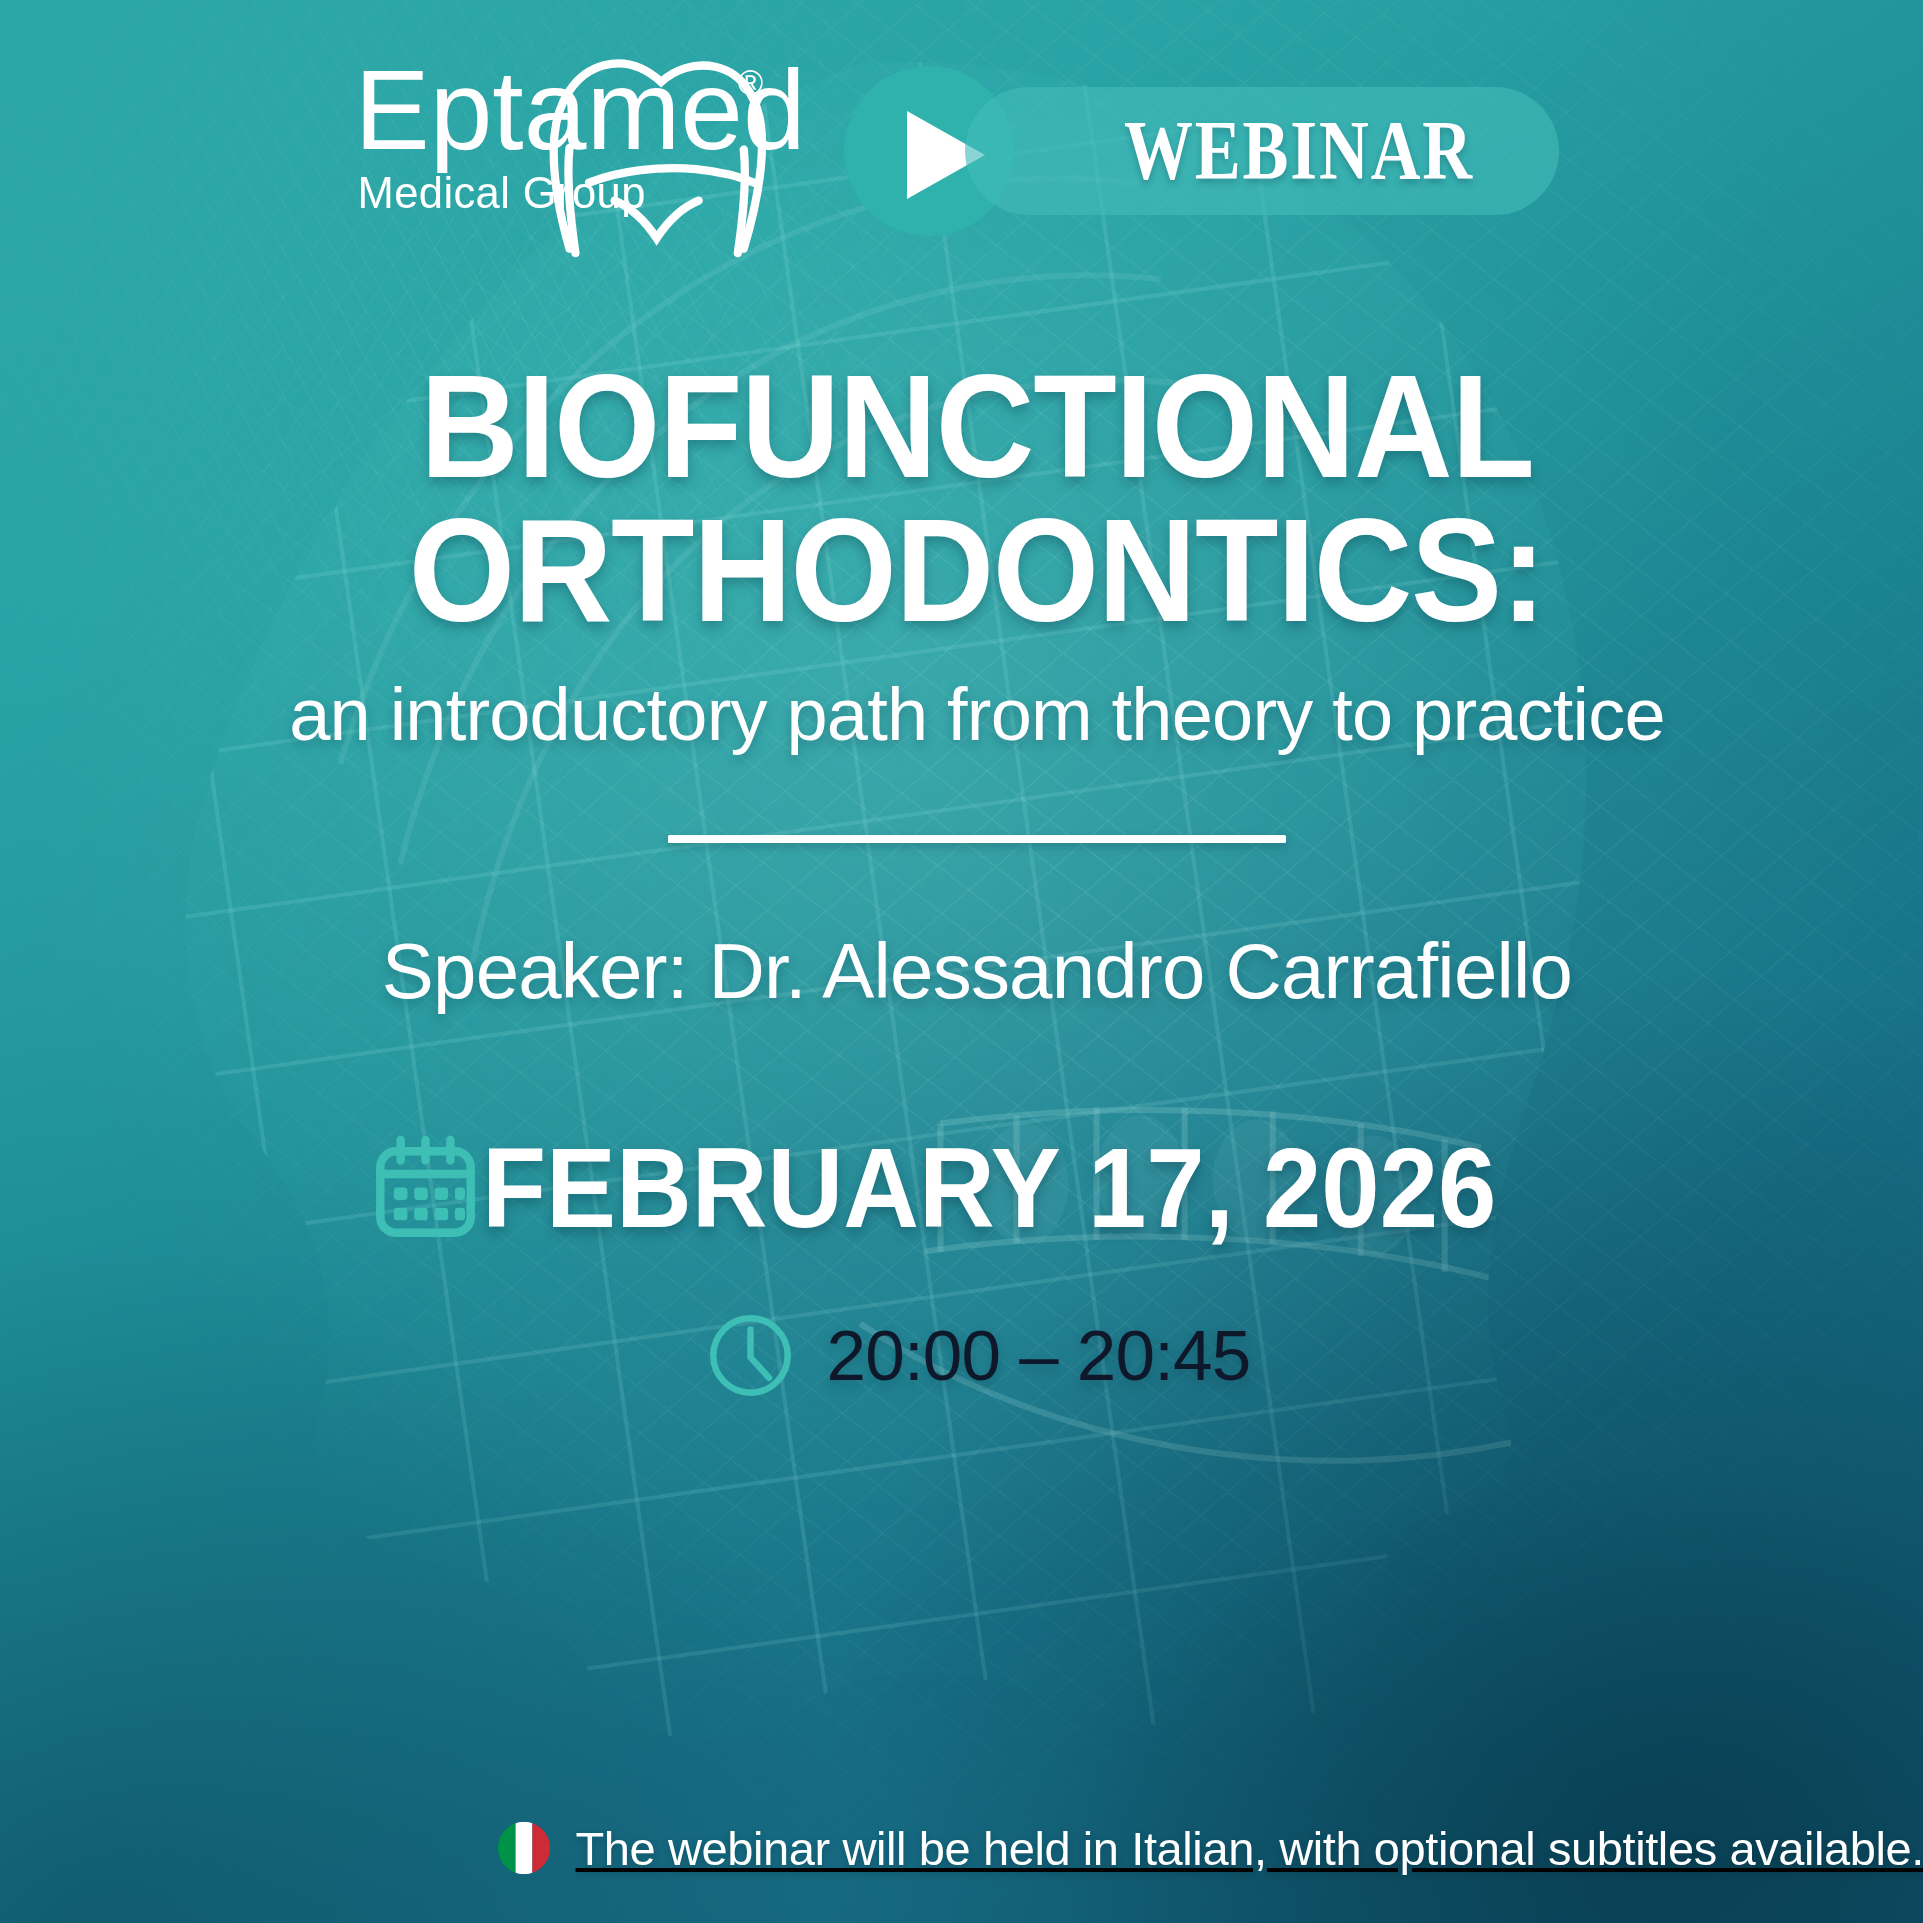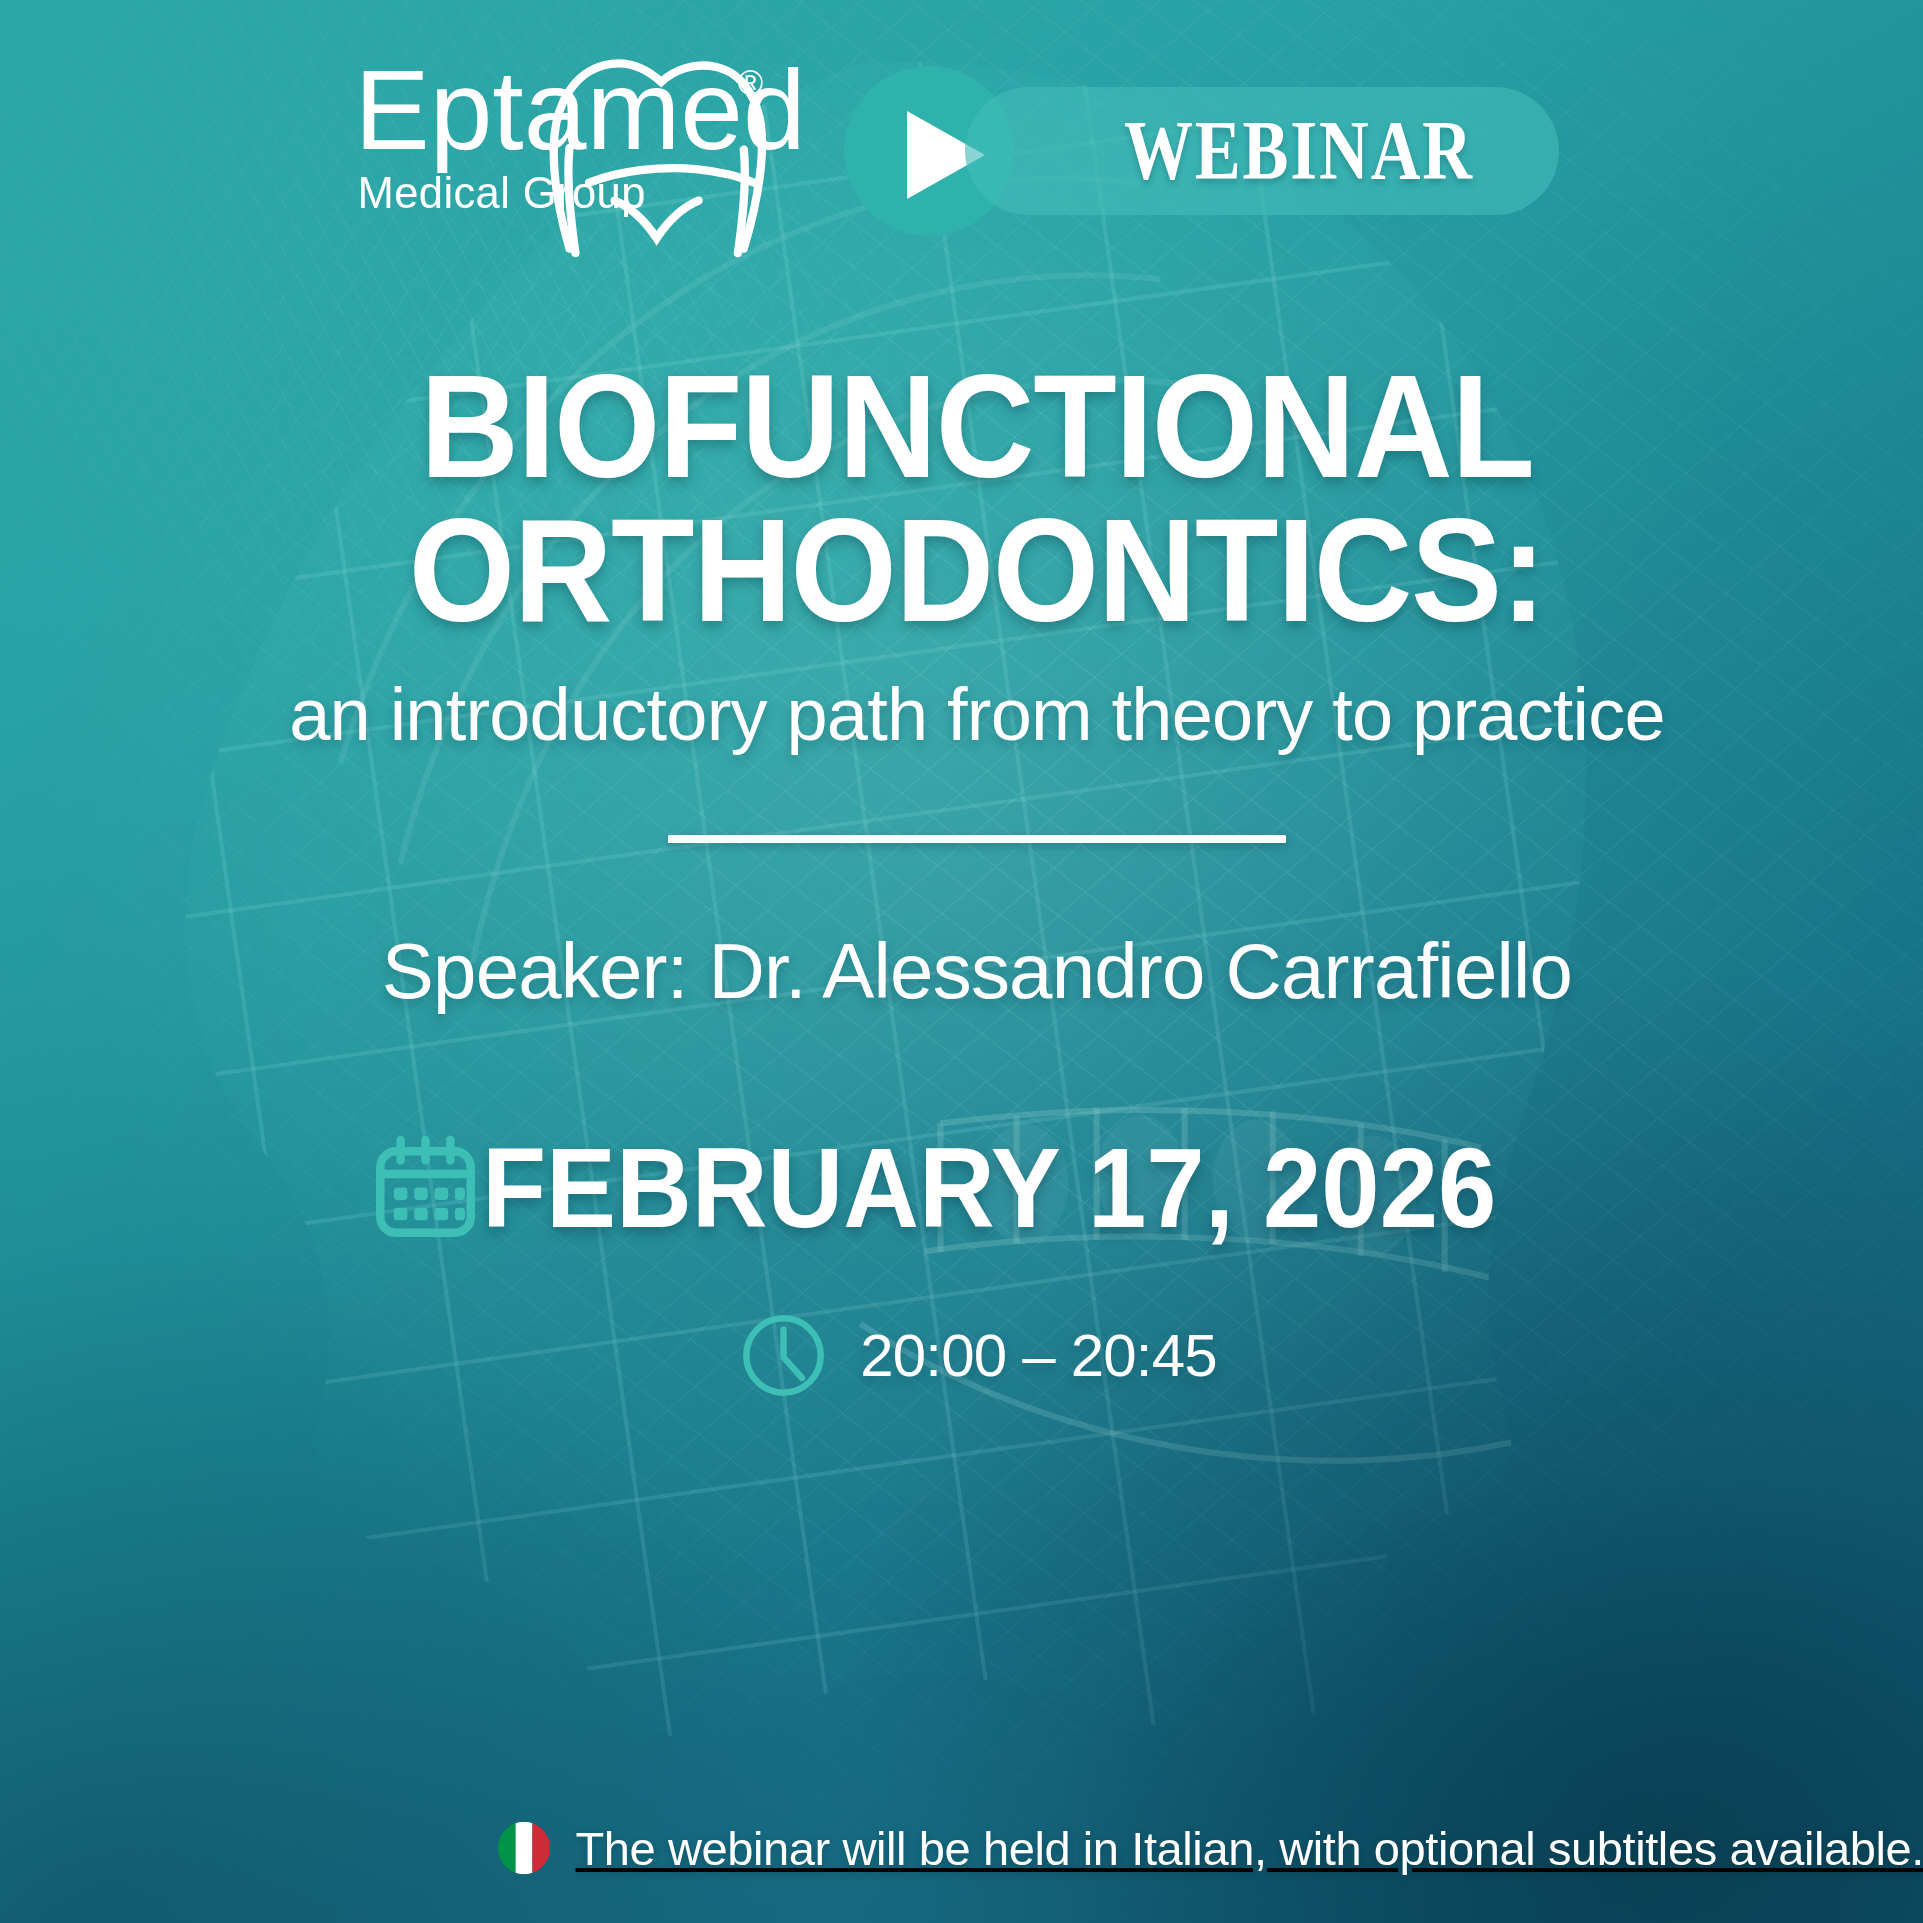--- a/index.html
+++ b/index.html
@@ -219,23 +219,23 @@
 
   
   .time-row {
     margin-top: 56px;
     display: flex;
     align-items: center;
     justify-content: center;
     gap: 30px;
   }
   .time-text {
-    color: #ffffff;
+    color: #0f172a;
     font-weight: 400;
-    font-size: 60px;
+    font-size: 71px;
     letter-spacing: -0.8px;
     text-shadow: 0 4.5px 10.5px rgba(0,45,60,0.28);
   }
 
   
   .footer {
     position: absolute;
     left: 0;
     right: 0;
     bottom: 48px;

